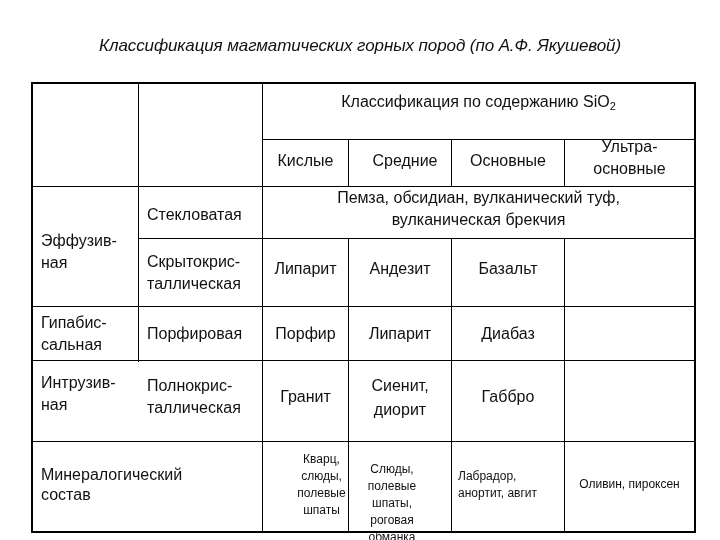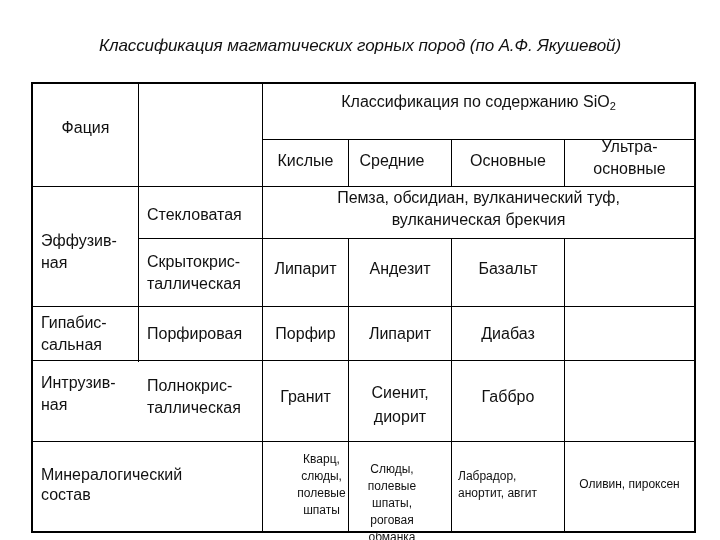--- a/index.html
+++ b/index.html
@@ -32,30 +32,27 @@
   <div class="ln" style="left:418px;top:154px;width:1px;height:295px;"></div>
   <div class="ln" style="left:531px;top:154px;width:1px;height:295px;"></div>
 
   <div class="ln" style="left:229px;top:55px;width:432px;height:1px;"></div>
   <div class="ln" style="left:0;top:102px;width:661px;height:1px;"></div>
   <div class="ln" style="left:105px;top:154px;width:556px;height:1px;"></div>
   <div class="ln" style="left:0;top:222px;width:661px;height:1px;"></div>
   <div class="ln" style="left:0;top:276px;width:661px;height:1px;"></div>
   <div class="ln" style="left:0;top:357px;width:661px;height:1px;"></div>
 
-  <div class="cell" style="left:0;top:0;width:105px;height:102px;padding-bottom:14px;">
-    <span>Фация</span>
-  </div>
   <div class="cell" style="left:230px;top:0;width:431px;height:35px;">
     <span><span>Классификация по содержанию SiO</span><sub>2</sub></span>
   </div>
   <div class="cell" style="left:230px;top:56px;width:85px;height:46px;padding-bottom:4px;">
     <span>Кислые</span>
   </div>
-  <div class="cell" style="left:308px;top:56px;width:102px;height:46px;padding-bottom:4px;">
+  <div class="cell" style="left:321px;top:56px;width:102px;height:46px;padding-bottom:4px;">
     <span>Средние</span>
   </div>
   <div class="cell" style="left:419px;top:56px;width:112px;height:46px;padding-bottom:4px;">
     <span>Основные</span>
   </div>
   <div class="cell" style="left:532px;top:46px;width:129px;height:56px;">
     <span style="width:100px;display:inline-block;">Ультра-основные</span>
   </div>
 
   <div class="cell left" style="left:0;top:103px;width:105px;height:119px;padding-top:10px;">
@@ -104,21 +101,21 @@
 
   <div class="cell left" style="left:0;top:277px;width:105px;height:80px;padding-bottom:14px;">
     <span style="width:80px;display:inline-block;">Интрузив-ная</span>
   </div>
   <div class="cell left" style="left:106px;top:277px;width:123px;height:80px;padding-bottom:8px;">
     <span style="width:105px;display:inline-block;">Полнокрис-таллическая</span>
   </div>
   <div class="cell" style="left:230px;top:277px;width:85px;height:80px;padding-bottom:8px;">
       <span>Гранит</span>
     </div>
-  <div class="cell" style="left:316px;top:284px;width:102px;height:80px;padding-bottom:6px;line-height:24px;">
+  <div class="cell" style="left:316px;top:277px;width:102px;height:80px;padding-bottom:6px;line-height:24px;">
       <span style="width:70px;display:inline-block;">Сиенит, диорит</span>
     </div>
   <div class="cell" style="left:419px;top:277px;width:112px;height:80px;padding-bottom:8px;">
       <span>Габбро</span>
     </div>
 
   <div class="cell left" style="left:0;top:358px;width:229px;height:91px;line-height:20px;padding-bottom:6px;">
     <span style="width:170px;display:inline-block;">Минералогический состав</span>
   </div>
   <div class="cell small" style="left:246px;top:358px;width:85px;height:91px;padding-bottom:6px;">

